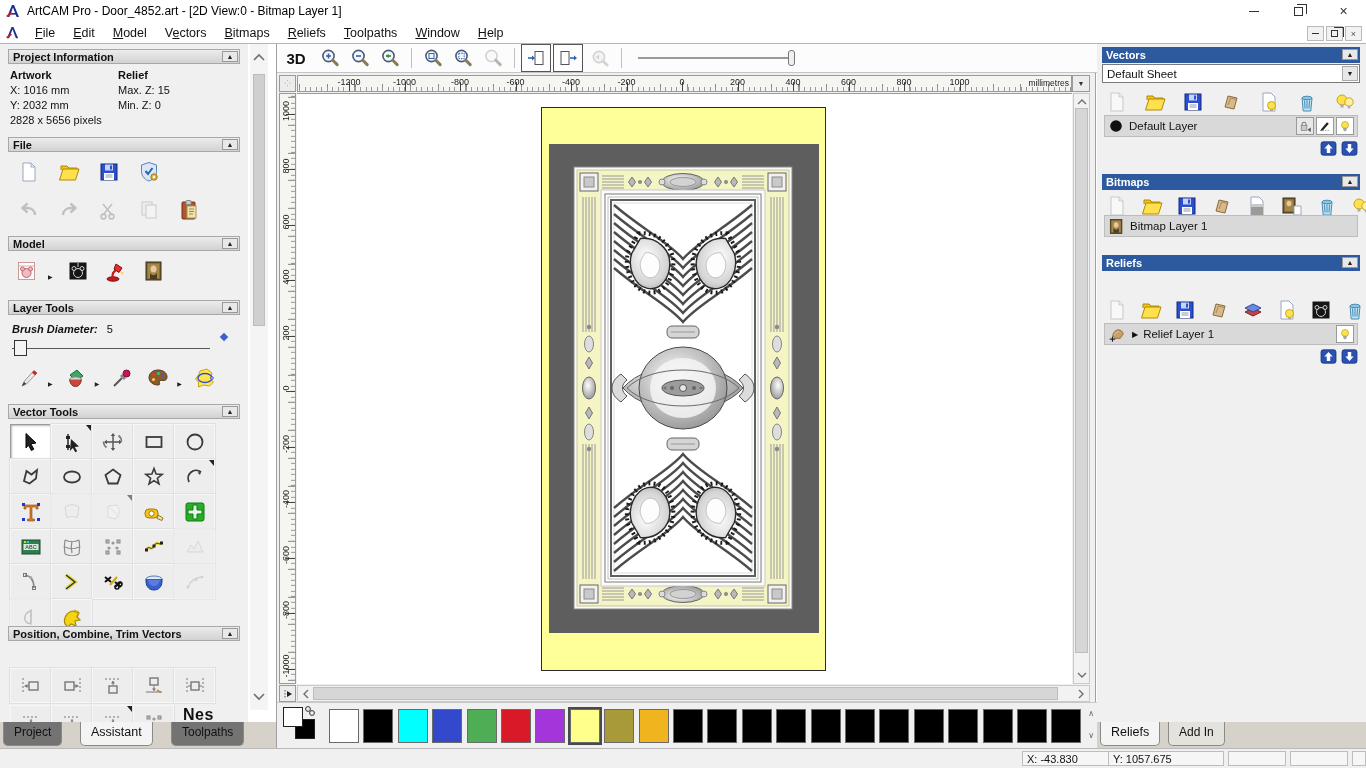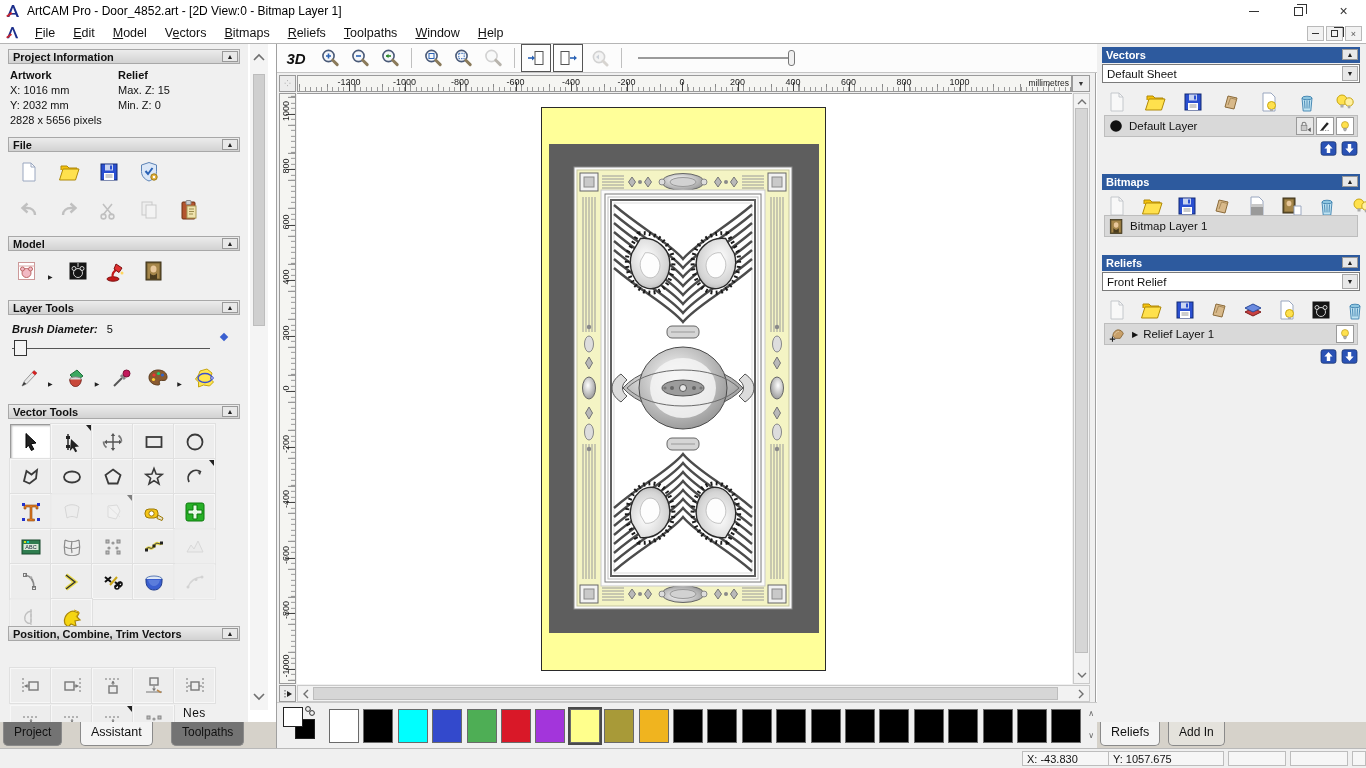--- a/index.html
+++ b/index.html
@@ -38,29 +38,29 @@
 .flag{position:absolute;right:0;top:0;width:0;height:0;border-left:5px solid transparent;border-top:6px solid #222}
 .trow{position:absolute;display:flex;align-items:center;gap:10px}
 .vgrid{position:absolute;display:flex;flex-wrap:wrap;width:215px}
 .vgrid .tool{width:41px;height:35px;background:#ededed;border:1px solid #f7f7f7;outline:1px solid #e0e0e0}
 .vgrid .tool.pressed{background:#fff;border:1px solid #9a9a9a;outline:none}
 .brush-line{position:absolute;font-size:11px}
 .brush-line .lbl{font-weight:bold;font-style:italic}
 .slider-track{position:absolute;height:1px;background:#555}
 .slider-handle{position:absolute;width:13px;height:16px;background:#f4f4f4;border:1px solid #333}
 .bluedot{position:absolute;width:6px;height:6px;background:#3a5fd0;transform:rotate(45deg)}
-.nes-lbl{font-weight:normal;font-size:12px;letter-spacing:.5px}
+.nes-lbl{font-weight:bold;font-size:16px;letter-spacing:.5px}
 
 .lsb{position:absolute;left:250px;top:44px;width:18px;height:666px;background:#f4f4f4}
 .lsb .thumb{position:absolute;left:3px;top:30px;width:12px;height:252px;background:#cfcfcf;border:1px solid #bdbdbd}
 .chev{position:absolute;left:0;width:18px;height:18px;display:flex;align-items:center;justify-content:center}
 
 .canvas-region{position:absolute;left:276px;top:44px;width:820px;height:704px;background:#f0f0f0;border-left:1px solid #a0a0a0;border-right:1px solid #a0a0a0}
 .view-toolbar{position:absolute;left:0;top:0;width:820px;height:29px;background:#fcfcfc;border-bottom:1px solid #c5c5c5;display:flex;align-items:center;padding-left:8px}
-.t3d{font-weight:bold;font-size:15px;font-style:italic;margin-right:8px}
+.t3d{font-weight:bold;font-size:15px;margin-right:8px}
 .tsep{width:1px;height:20px;background:#c0c0c0;margin:0 6px}
 .tslider{position:relative;width:175px;height:20px;margin-left:10px}
 .tslider .line{position:absolute;left:0;top:9px;width:150px;height:2px;background:#9a9a9a}
 .tslider .hdl{position:absolute;left:150px;top:2px;width:7px;height:16px;border:1px solid #777;border-radius:3px;background:#f0f0f0}
 .ruler-corner{position:absolute;left:2px;top:31px;width:17px;height:17px;background:#ececec;border:1px solid #9a9a9a;color:#999;font-size:8px;text-align:center;line-height:15px}
 .h-ruler{position:absolute;left:20px;top:31px;width:775px;height:17px;background:#f5f5f2;border:1px solid #9a9a9a;
  background-image:repeating-linear-gradient(to right,#999 0 1px,transparent 1px 5.55px),repeating-linear-gradient(to right,#888 0 1px,transparent 1px 27.75px);
  background-size:100% 4px,100% 7px;background-repeat:repeat-x;background-position:1px bottom,1px bottom}
 .v-ruler{position:absolute;left:2px;top:49px;width:17px;height:591px;background:#f5f5f2;border:1px solid #9a9a9a;
  background-image:repeating-linear-gradient(to bottom,#999 0 1px,transparent 1px 5.55px),repeating-linear-gradient(to bottom,#888 0 1px,transparent 1px 27.75px);
@@ -1103,24 +1103,20 @@
         <ellipse cx="10.5" cy="9" rx="3" ry="3.6" fill="#e8c79a"></ellipse>
         <path d="M7 13c2 3 5 3 7 0v6H7z" fill="#4a3c1e"></path>
       </svg>
     <span>Bitmap Layer 1</span>
   </div>
 
   <div class="rp-h" style="top:211px">
     <span>Reliefs</span>
     <span class="collapse"></span>
   </div>
-  <div class="dd" style="top:228px">
-    <span>Front Relief</span>
-    <span class="db">▼</span>
-  </div>
   <div class="rp-tools" style="top:252px;gap:4px">
       <span class="tool dis">
         <svg width="22" height="22" viewBox="0 0 22 22">
           <path d="M5 2h8l4 4v14H5z" fill="#fff" stroke="#9aa7c0"></path>
           <path d="M13 2v4h4" fill="none" stroke="#9aa7c0"></path>
         </svg>
       </span>
       <span class="tool">
         <svg width="22" height="22" viewBox="0 0 22 22">
           <path d="M3 9V5h6l2 2h8v2" fill="#f6c20a" stroke="#b08908"></path>

